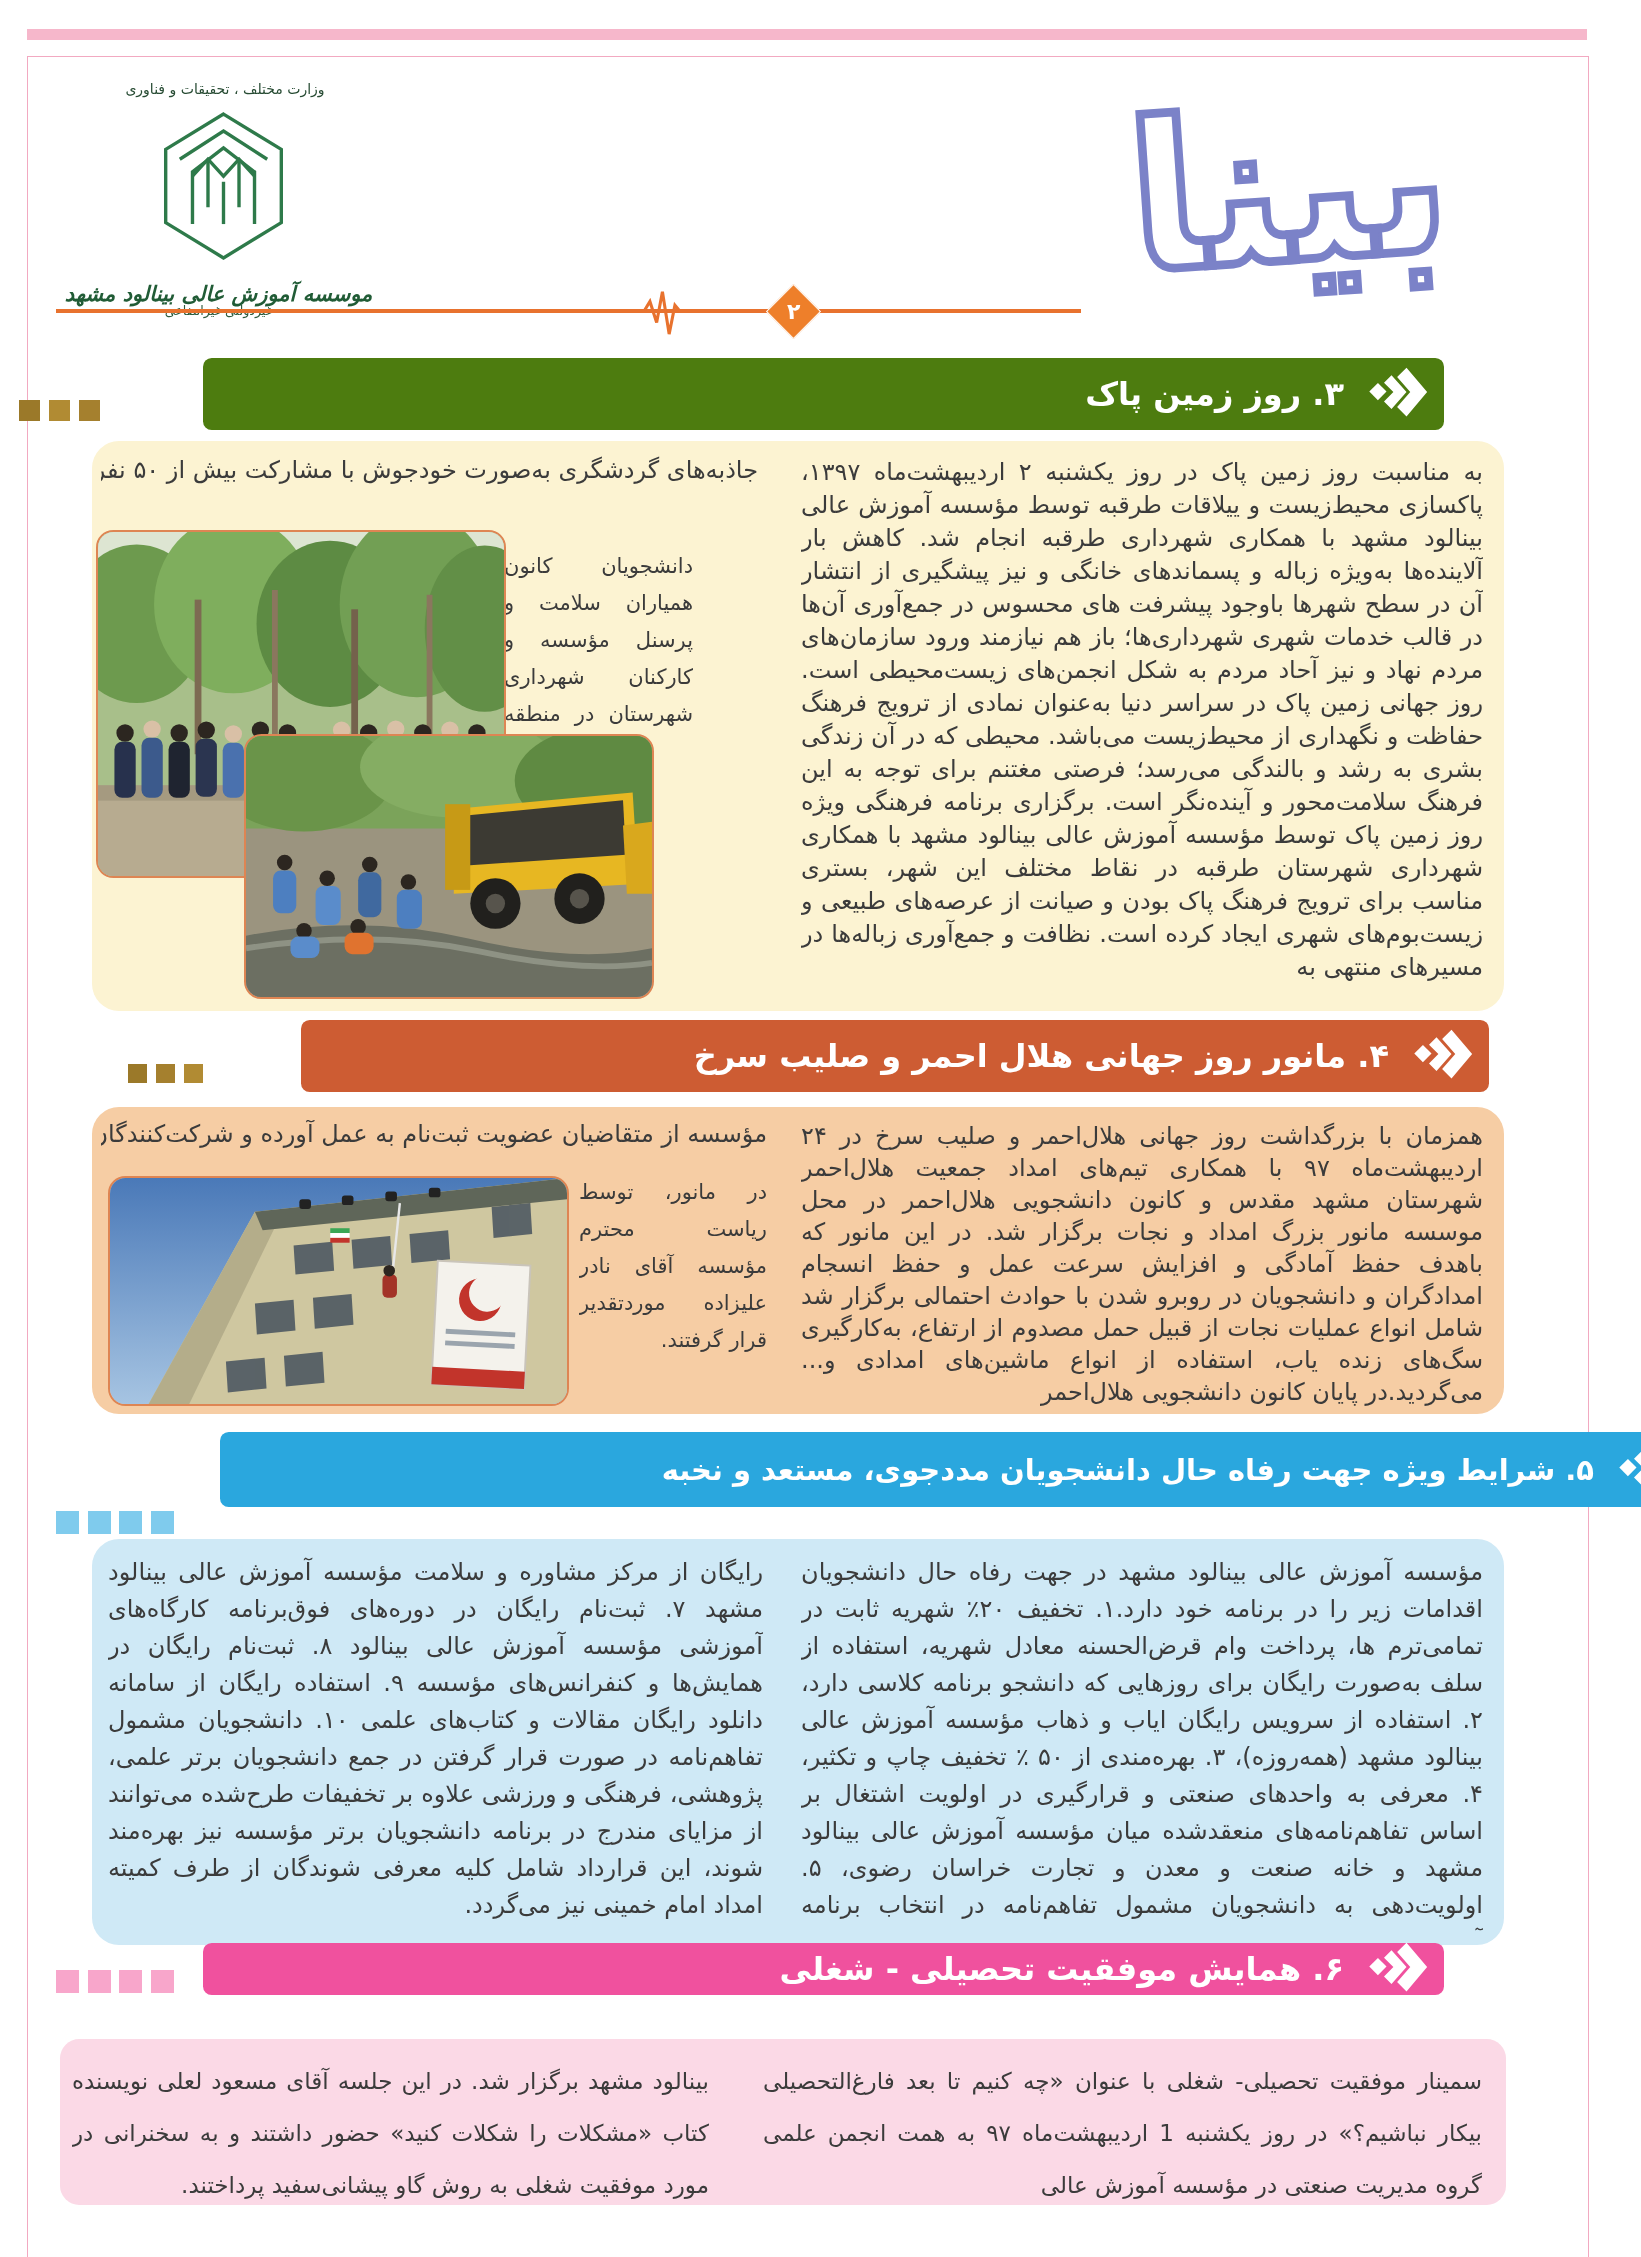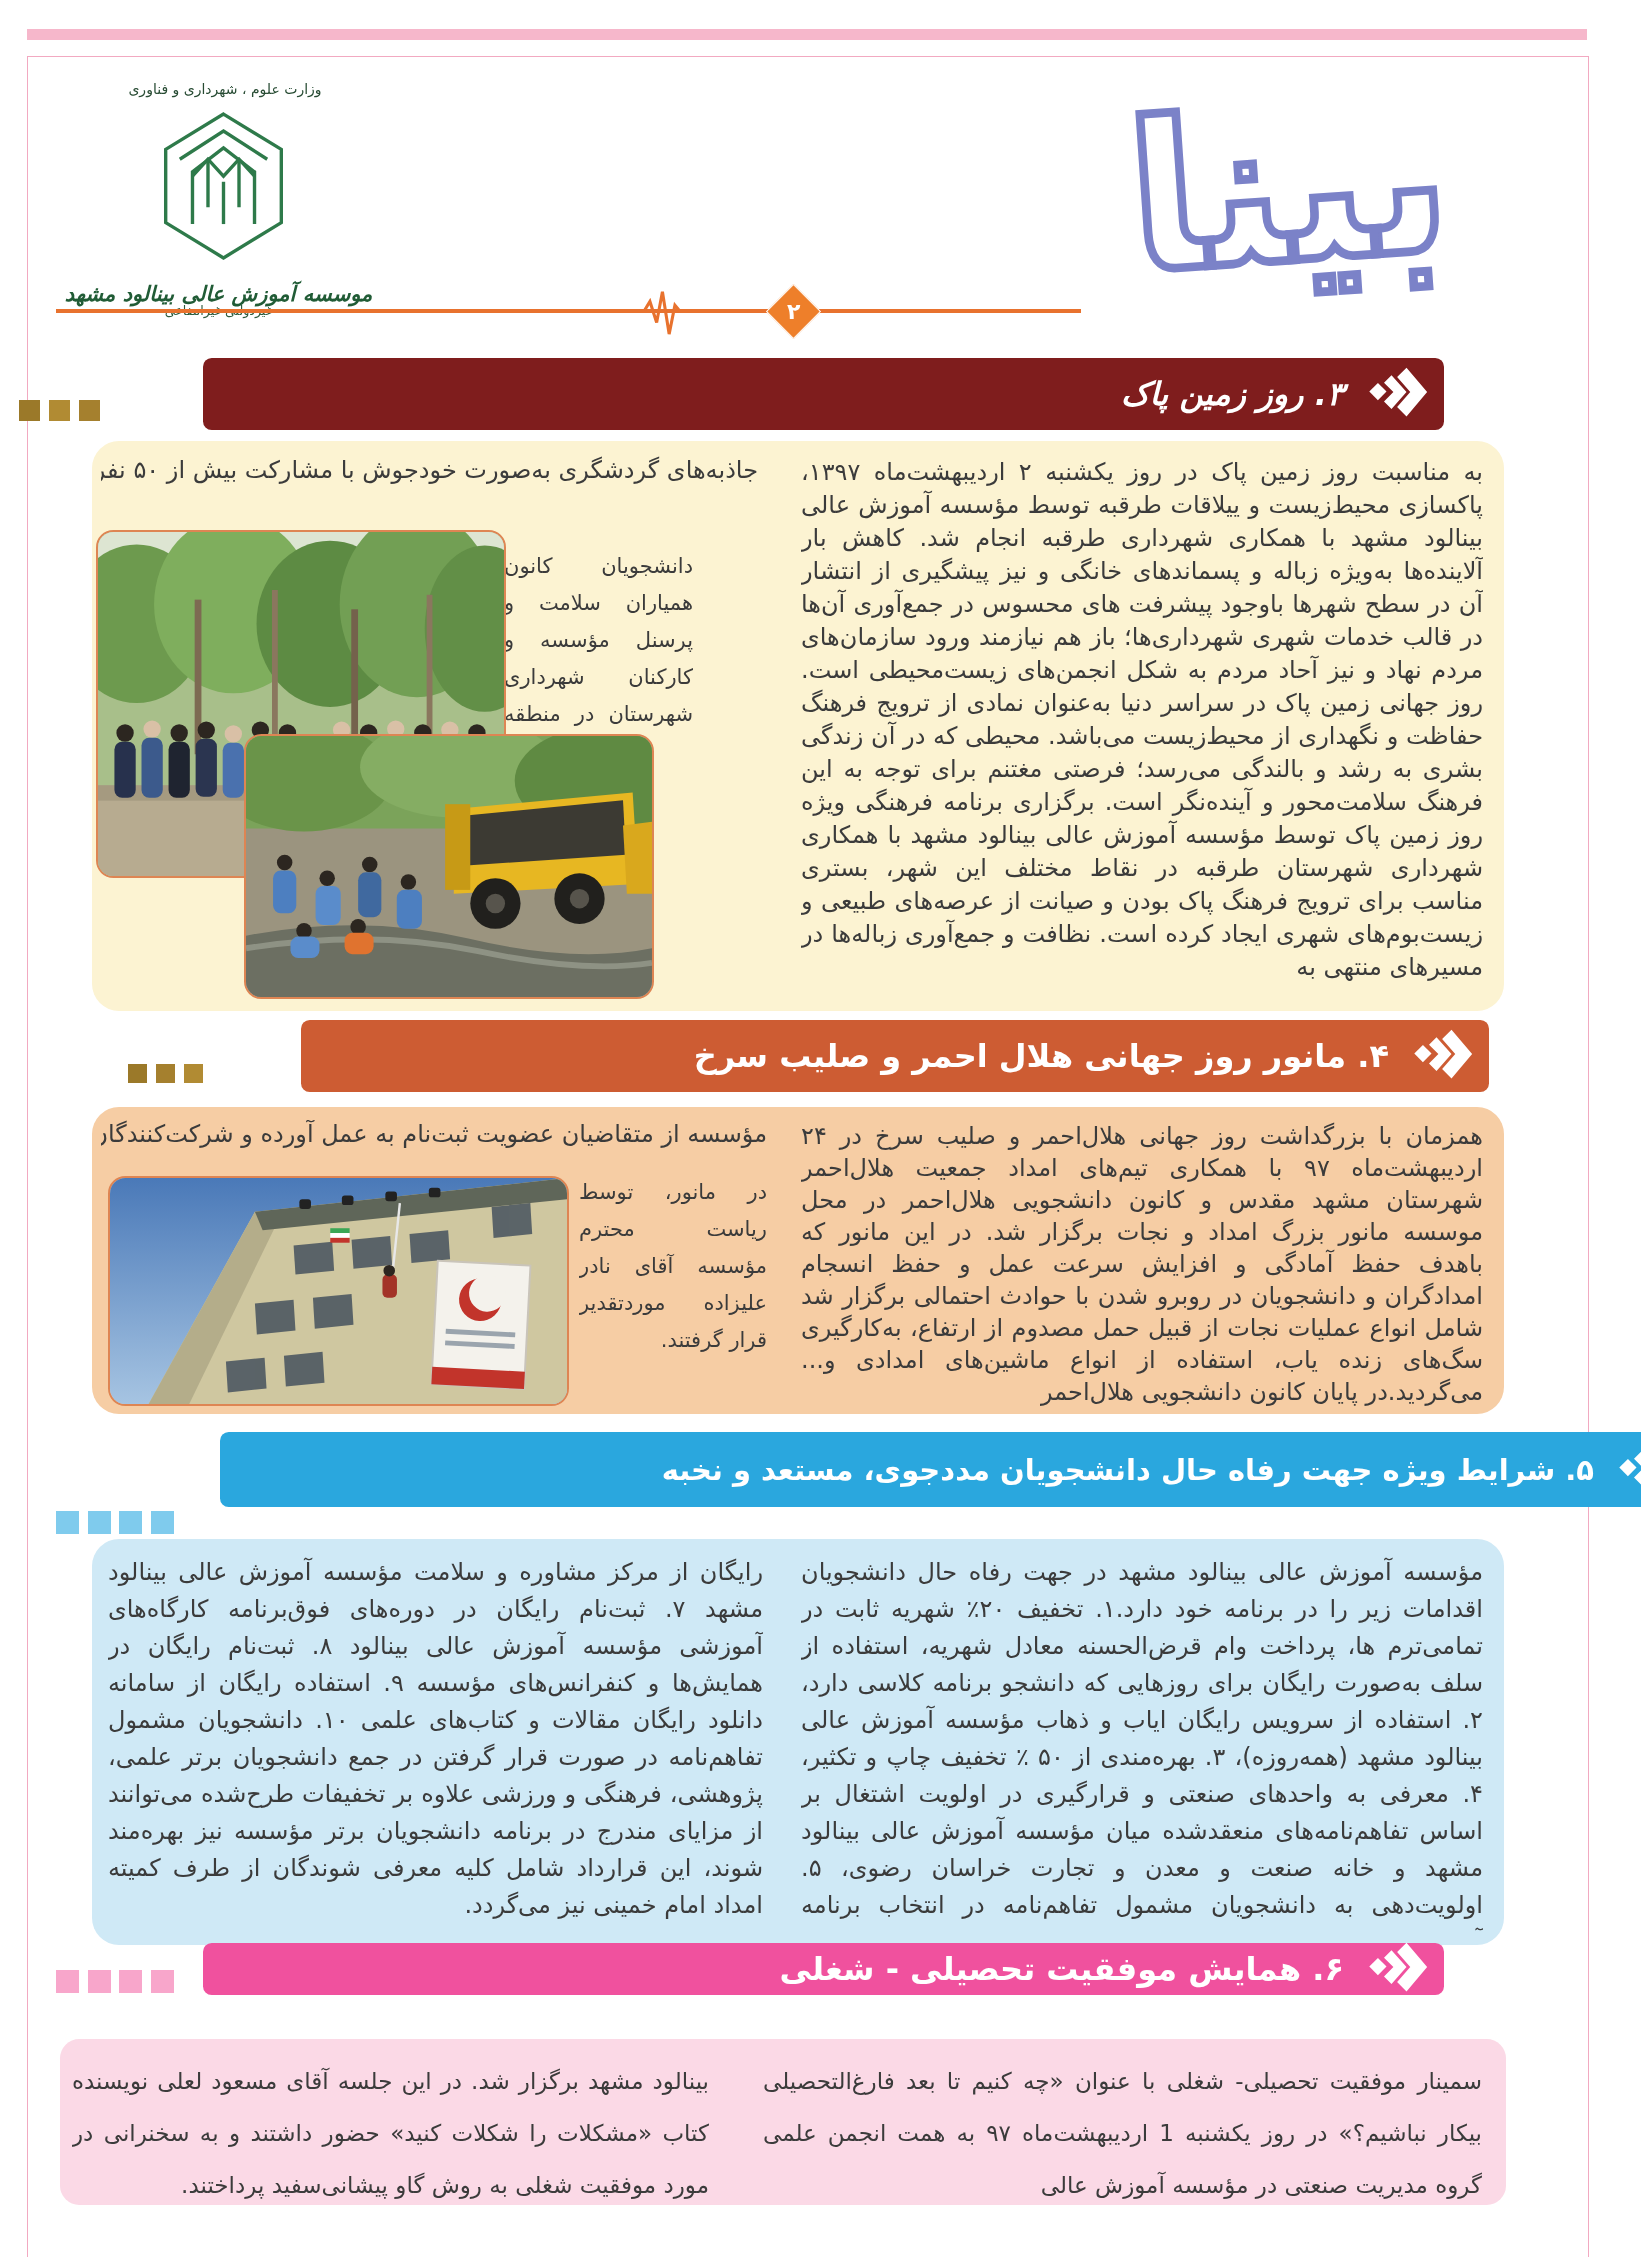--- a/index.html
+++ b/index.html
@@ -29,21 +29,21 @@
   }
   .rule{background:#e8722e;height:3.9px;}
   .diamond{width:37px;height:37px;background:#ee7f2a;border:1.9px solid #ffffff;
     transform:rotate(45deg);display:flex;align-items:center;justify-content:center;}
   .diamond span{transform:rotate(-45deg);color:#ffffff;font-weight:bold;font-size:22px;}
   
   .band{border-radius:8.7px;}
   .band-title{position:absolute;right:100px;top:50%;transform:translateY(-50%);
     color:#ffffff;font-weight:bold;font-size:32px;white-space:nowrap;direction:rtl;}
   .band-emblem{position:absolute;right:15.4px;top:50%;transform:translateY(-50%);}
-  .b3{background:#7f1d1d;font-style:italic;} .b4{background:#cd5c33;margin-left:45px;} .b5{background:#2aa7de;} .b6{background:#f0519e;}
+  .b3{background:#4d7c0f;} .b4{background:#cd5c33;margin-left:45px;} .b5{background:#2aa7de;} .b6{background:#f0519e;}
   .box{border-radius:27px;}
   .x3{background:#fcf3d2;} .x4{background:#f6cda4;} .x5{background:#cfe9f6;} .x6{background:#fbd9e6;border-radius:19.3px;}
   
   .txt{direction:rtl;text-align:justify;overflow:hidden;}
   .line{direction:rtl;text-align:right;white-space:nowrap;overflow:hidden;}
   .body3{font-size:24px;line-height:33px;}
   .body4{font-size:24px;line-height:32px;}
   .col5{font-size:24px;line-height:37px;}
   .col6{font-size:23px;line-height:52px;}
   .side{font-size:21px;line-height:37px;}
@@ -56,21 +56,21 @@
   
   .photo{border:2.9px solid #de8553;border-radius:17.4px;overflow:hidden;background:#cccccc;}
   .photo svg{display:block;width:100%;height:100%;}
 </style>
 </head>
 <body>
 
 <div id="top-strip" class="abs"></div>
 <div id="frame" class="abs"></div>
 
-<div class="abs ministry" style="left:114px;top:81px;width:222px;">وزارت علوم ، شهرداری و فناوری</div>
+<div class="abs ministry" style="left:114px;top:81px;width:222px;">وزارت مختلف ، تحقیقات و فناوری</div>
 
 <div class="abs" style="left:153px;top:108px;width:141px;height:156px;">
   <svg viewBox="0 0 100 110" width="141" height="156" fill="none" stroke="#2e7a4a" stroke-width="2.4">
     <polygon points="50,4 91,29 91,81 50,106 9,81 9,29"></polygon>
     <path d="M28 82 V45 L50 28 L72 45 V82"></path>
     <path d="M28 48 L39 36 L50 48 L61 36 L72 48"></path>
     <path d="M39 36 V70 M61 36 V70"></path>
     <path d="M50 52 V82"></path>
     <path d="M19 36 L50 16 L81 36"></path>
   </svg>

